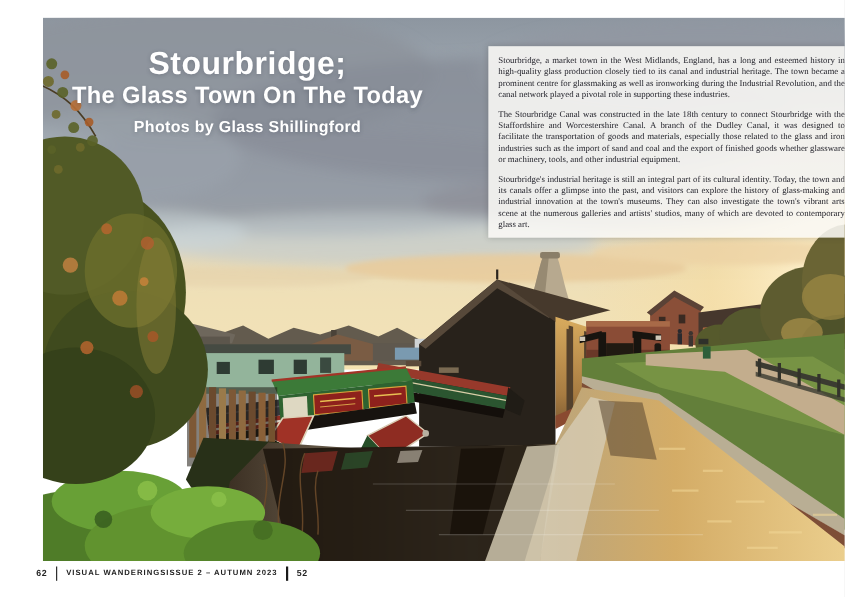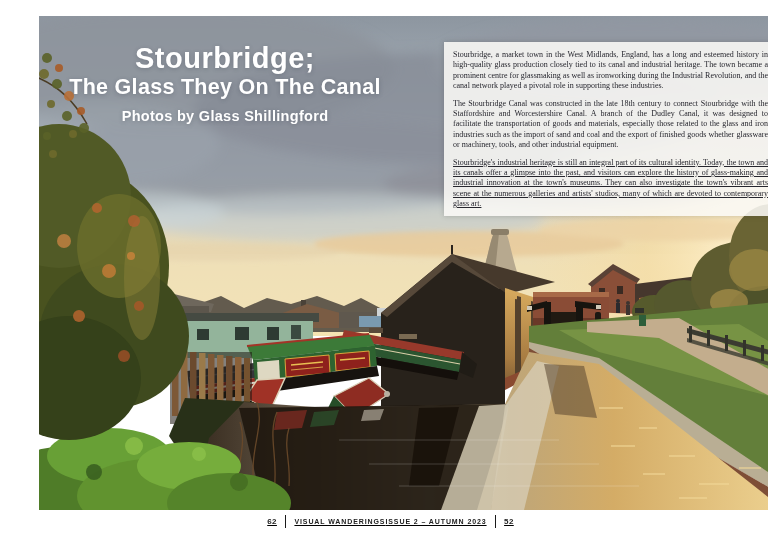--- a/index.html
+++ b/index.html
@@ -26,24 +26,24 @@
   }
   .intro-box{
     position:absolute;left:405px;top:26px;width:333px;box-sizing:border-box;
     background:rgba(250,249,246,0.88);padding:8px 9px 7px 9px;
     box-shadow:0 0 5px rgba(60,60,60,0.25);
   }
   .intro-box p{
     margin:0 0 7px 0;font-family:"Liberation Serif",serif;font-size:8px;
     line-height:1.3;text-align:justify;color:#26262e;
   }
-  .intro-box p:last-child{margin-bottom:0;text-decoration:underline;}
+  .intro-box p:last-child{margin-bottom:0;}
   .footer{
     position:absolute;left:33px;right:20px;top:513px;height:16px;
-    display:flex;justify-content:center;align-items:center;text-decoration:underline;
+    display:flex;justify-content:flex-start;align-items:center;
   }
   .footer-group{display:flex;align-items:center;}
   .footer .pnum{font-size:8px;font-weight:700;color:#222;letter-spacing:0.4px;}
   .footer .flabel{font-size:7px;font-weight:700;color:#222;letter-spacing:0.9px;}
   .footer .rule{display:inline-block;width:1.5px;height:13px;background:#1a1a1a;margin:0 8px;}
 </style>
 </head>
 <body>
 
 <div class="page">
@@ -336,21 +336,21 @@
               <circle cx="34" cy="118" r="4" fill="#6e6a2c"></circle>
             <circle cx="8" cy="120" r="4" fill="#5a6228"></circle>
               <circle cx="14" cy="138" r="4" fill="#6e6a2c"></circle>
           </g>
         </g>
       </g>
     </svg>
 
     <div class="title-block">
       <h1>Stourbridge;</h1>
-      <h2>The Glass They On The Canal</h2>
+      <h2>The Glass Town On The Today</h2>
       <div class="byline">Photos by Glass Shillingford</div>
     </div>
 
     <div class="intro-box">
       <p>Stourbridge, a market town in the West Midlands, England, has a long and esteemed history in high-quality glass production closely tied to its canal and industrial heritage. The town became a prominent centre for glassmaking as well as ironworking during the Industrial Revolution, and the canal network played a pivotal role in supporting these industries.</p>
       <p>The Stourbridge Canal was constructed in the late 18th century to connect Stourbridge with the Staffordshire and Worcestershire Canal. A branch of the Dudley Canal, it was designed to facilitate the transportation of goods and materials, especially those related to the glass and iron industries such as the import of sand and coal and the export of finished goods whether glassware or machinery, tools, and other industrial equipment.</p>
       <p>Stourbridge's industrial heritage is still an integral part of its cultural identity. Today, the town and its canals offer a glimpse into the past, and visitors can explore the history of glass-making and industrial innovation at the town's museums. They can also investigate the town's vibrant arts scene at the numerous galleries and artists' studios, many of which are devoted to contemporary glass art.</p>
     </div>
   </div>
 

